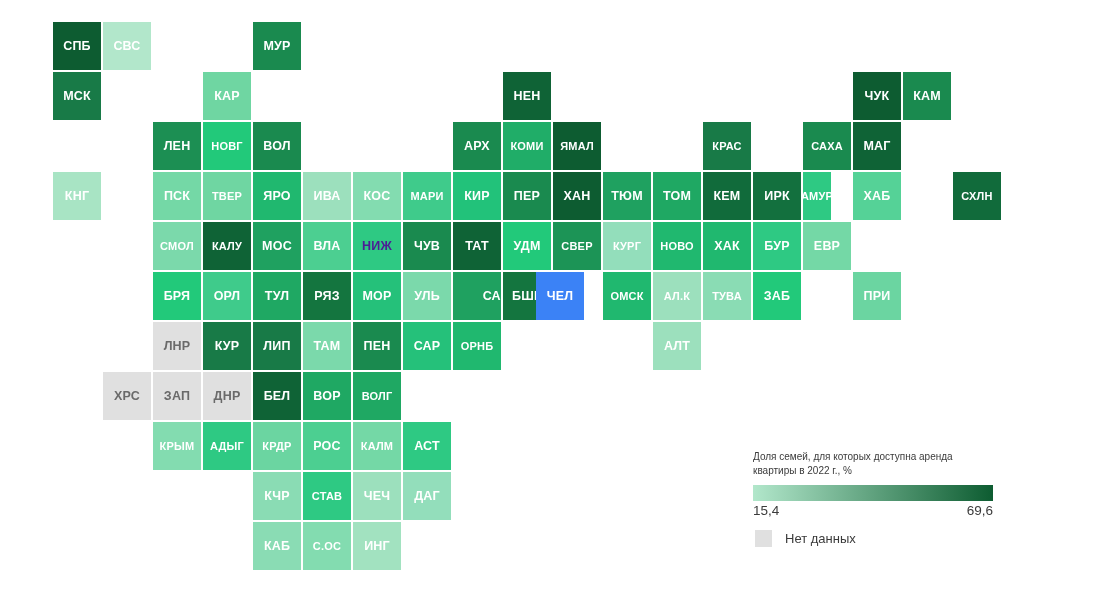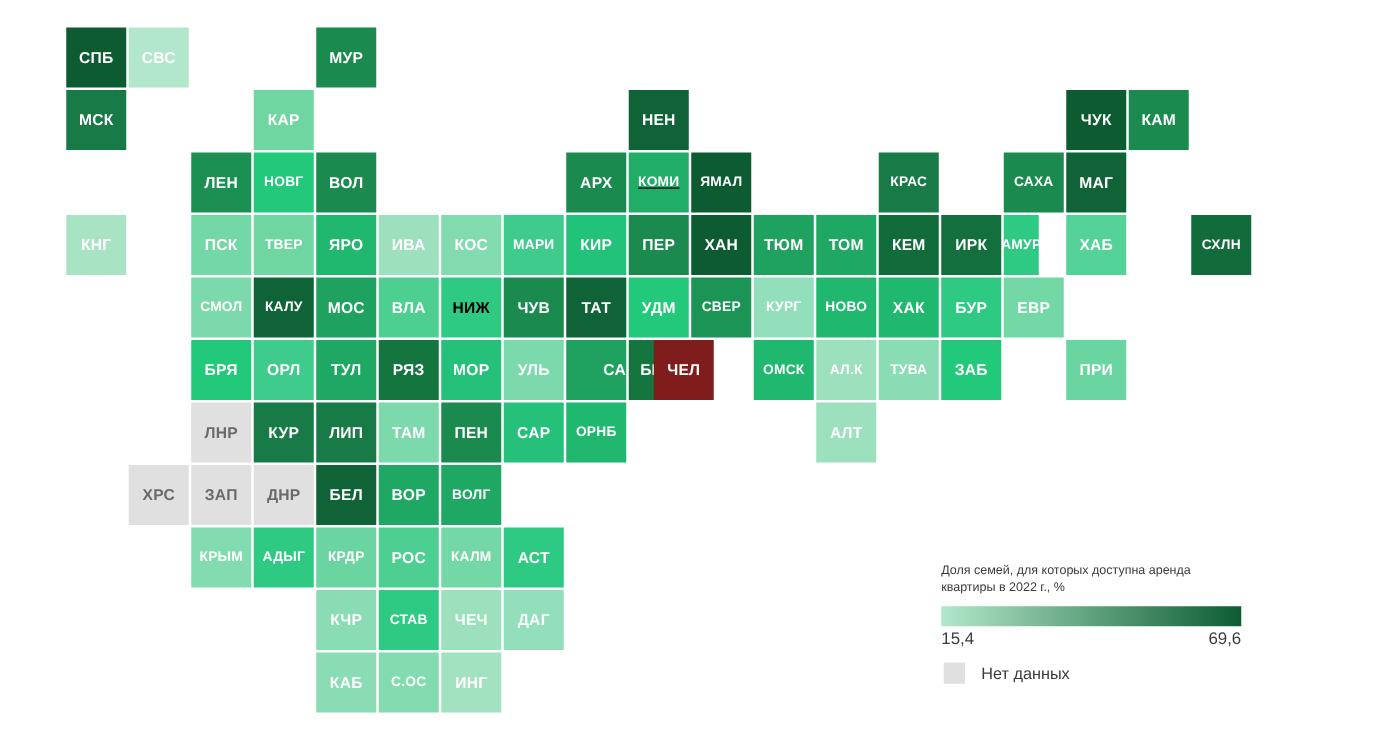--- a/index.html
+++ b/index.html
@@ -118,21 +118,21 @@
     </div>
     <div class="tile" style="left: 203px; top: 122px; width: 48px; height: 48px; background: rgb(34, 201, 122);">
       <span class="tile-label small" style="color: rgb(255, 255, 255);">НОВГ</span>
     </div>
     <div class="tile" style="left: 253px; top: 122px; width: 48px; height: 48px; background: rgb(26, 138, 79);">
       <span class="tile-label" style="color: rgb(255, 255, 255);">ВОЛ</span>
     </div>
     <div class="tile" style="left: 453px; top: 122px; width: 48px; height: 48px; background: rgb(26, 138, 79);">
       <span class="tile-label" style="color: rgb(255, 255, 255);">АРХ</span>
     </div>
-    <div class="tile" style="left: 503px; top: 122px; width: 48px; height: 48px; background: rgb(32, 173, 104); text-decoration: underline;">
+    <div class="tile" style="left: 503px; top: 122px; width: 48px; height: 48px; background: rgb(32, 173, 104);">
       <span class="tile-label small" style="color: rgb(255, 255, 255);">КОМИ</span>
     </div>
     <div class="tile" style="left: 553px; top: 122px; width: 48px; height: 48px; background: rgb(13, 92, 49);">
       <span class="tile-label small" style="color: rgb(255, 255, 255);">ЯМАЛ</span>
     </div>
     <div class="tile" style="left: 703px; top: 122px; width: 48px; height: 48px; background: rgb(24, 122, 71);">
       <span class="tile-label small" style="color: rgb(255, 255, 255);">КРАС</span>
     </div>
     <div class="tile" style="left: 803px; top: 122px; width: 48px; height: 48px; background: rgb(26, 138, 79);">
       <span class="tile-label small" style="color: rgb(255, 255, 255);">САХА</span>
@@ -197,21 +197,21 @@
     <div class="tile" style="left: 203px; top: 222px; width: 48px; height: 48px; background: rgb(15, 99, 54);">
       <span class="tile-label small" style="color: rgb(255, 255, 255);">КАЛУ</span>
     </div>
     <div class="tile" style="left: 253px; top: 222px; width: 48px; height: 48px; background: rgb(31, 161, 96);">
       <span class="tile-label" style="color: rgb(255, 255, 255);">МОС</span>
     </div>
     <div class="tile" style="left: 303px; top: 222px; width: 48px; height: 48px; background: rgb(76, 207, 145);">
       <span class="tile-label" style="color: rgb(255, 255, 255);">ВЛА</span>
     </div>
     <div class="tile" style="left: 353px; top: 222px; width: 48px; height: 48px; background: rgb(46, 201, 131);">
-      <span class="tile-label" style="color: #000000;">НИЖ</span>
+      <span class="tile-label" style="color: #4c1d95;">НИЖ</span>
     </div>
     <div class="tile" style="left: 403px; top: 222px; width: 48px; height: 48px; background: rgb(26, 138, 79);">
       <span class="tile-label" style="color: rgb(255, 255, 255);">ЧУВ</span>
     </div>
     <div class="tile" style="left: 453px; top: 222px; width: 48px; height: 48px; background: rgb(15, 99, 54);">
       <span class="tile-label" style="color: rgb(255, 255, 255);">ТАТ</span>
     </div>
     <div class="tile" style="left: 503px; top: 222px; width: 48px; height: 48px; background: rgb(34, 201, 122);">
       <span class="tile-label" style="color: rgb(255, 255, 255);">УДМ</span>
     </div>
@@ -250,21 +250,21 @@
     </div>
     <div class="tile" style="left: 403px; top: 272px; width: 48px; height: 48px; background: rgb(123, 217, 171);">
       <span class="tile-label" style="color: rgb(255, 255, 255);">УЛЬ</span>
     </div>
     <div class="tile" style="left: 453px; top: 272px; width: 48px; height: 48px; background: rgb(31, 161, 96);">
       <span class="tile-label" style="color: rgb(255, 255, 255); padding-left: 40px;">САМ</span>
     </div>
     <div class="tile" style="left: 503px; top: 272px; width: 48px; height: 48px; background: rgb(20, 117, 63);">
       <span class="tile-label" style="color: rgb(255, 255, 255);">БШК</span>
     </div>
-    <div class="tile" style="left: 523px; top: 272px; width: 48px; height: 48px; background: #7f1d1d;">
+    <div class="tile" style="left: 536px; top: 272px; width: 48px; height: 48px; background: #3b82f6;">
       <span class="tile-label" style="color: rgb(255, 255, 255);">ЧЕЛ</span>
     </div>
     <div class="tile" style="left: 603px; top: 272px; width: 48px; height: 48px; background: rgb(32, 184, 111);">
       <span class="tile-label small" style="color: rgb(255, 255, 255);">ОМСК</span>
     </div>
     <div class="tile" style="left: 653px; top: 272px; width: 48px; height: 48px; background: rgb(156, 224, 189);">
       <span class="tile-label small" style="color: rgb(255, 255, 255);">АЛ.К</span>
     </div>
     <div class="tile" style="left: 703px; top: 272px; width: 48px; height: 48px; background: rgb(138, 220, 180);">
       <span class="tile-label small" style="color: rgb(255, 255, 255);">ТУВА</span>

